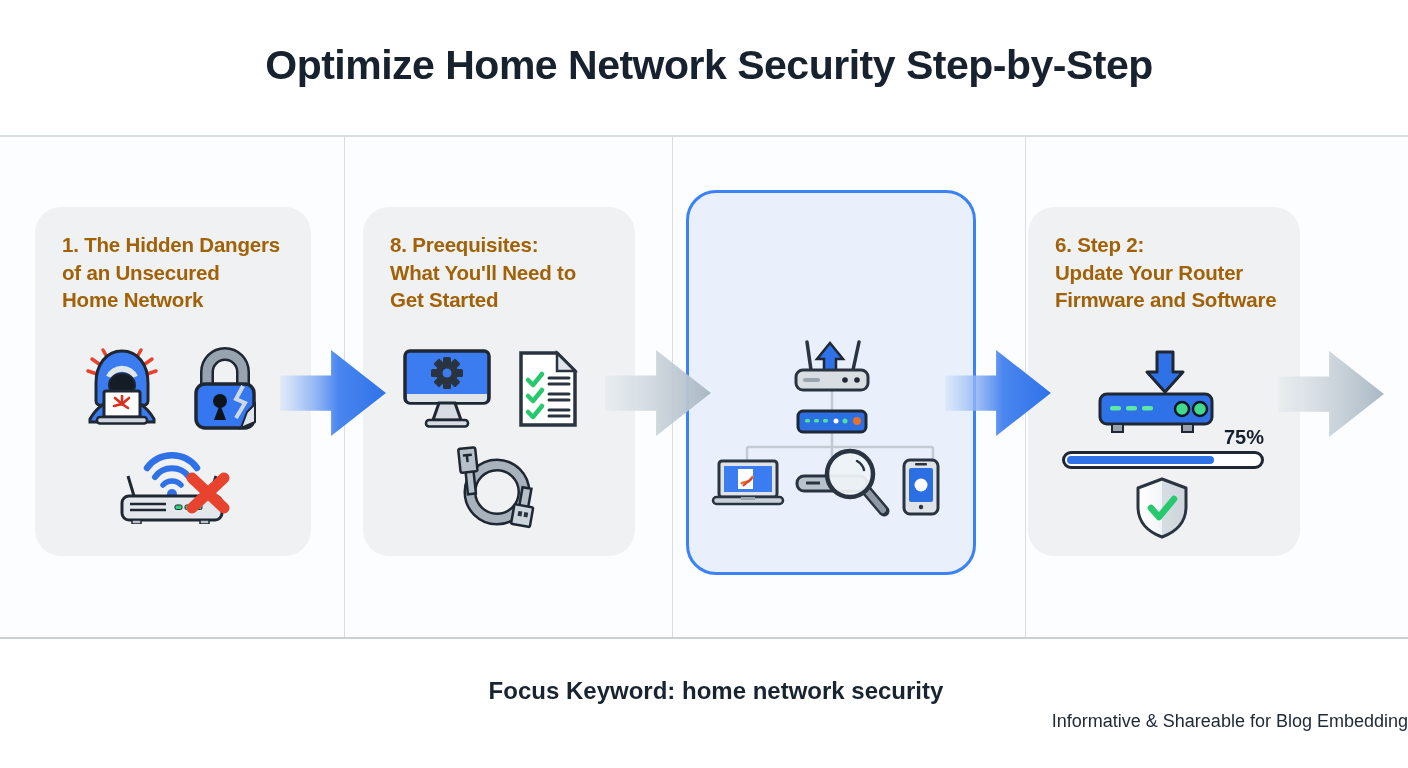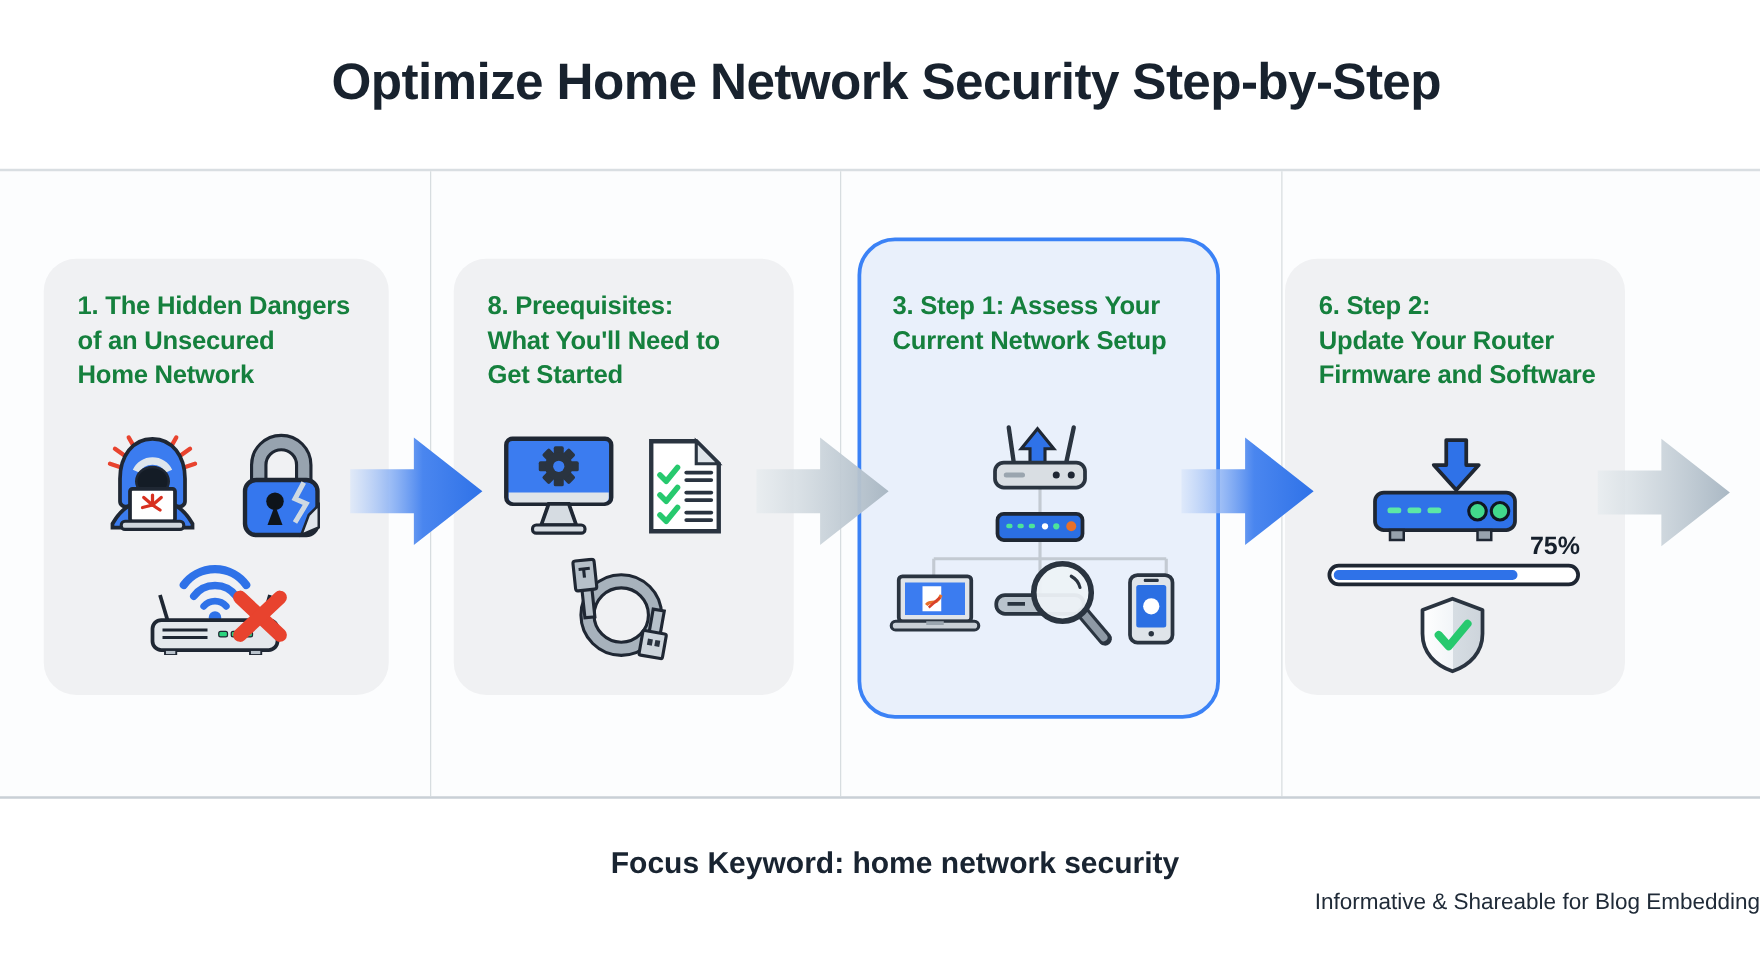--- a/index.html
+++ b/index.html
@@ -21,21 +21,21 @@
   .card {
     position:absolute; background:#f0f1f3; border-radius:26px;
   }
   .card-1 { left:35px;  top:207px; width:276px; height:349px; }
   .card-2 { left:363px; top:207px; width:272px; height:349px; }
   .card-3 { left:686px; top:190px; width:290px; height:385px;
             background:#e9f0fb; border:3px solid #3b82f6; border-radius:30px; }
   .card-4 { left:1028px; top:207px; width:272px; height:349px; }
   .card-title {
     position:absolute; left:27px; top:24px; right:14px;
-    font-size:20.5px; line-height:27.5px; font-weight:600; color:#15803d;
+    font-size:20.5px; line-height:27.5px; font-weight:600; color:#a16207;
     white-space:pre-line; letter-spacing:-0.2px;
   }
   .card-3 .card-title { left:25px; top:38px; }
 
   .abs { position:absolute; }
 
   .arrow { position:absolute; width:112px; height:94px; }
   .arrow-1 { left:279px;  top:346px; }
   .arrow-2 { left:604px;  top:346px; }
   .arrow-3 { left:944px;  top:346px; }
@@ -195,22 +195,20 @@
       <g transform="rotate(10 80 62)">
         <rect x="74" y="42" width="9" height="20" fill="#b6c0c9" stroke="#1f2733" stroke-width="2.5"></rect>
         <rect x="69" y="60" width="19" height="20" rx="1.5" fill="#cdd5dc" stroke="#1f2733" stroke-width="2.5"></rect>
         <rect x="74" y="66" width="4" height="5" fill="#2a3440"></rect>
           <rect x="80" y="66" width="4" height="5" fill="#2a3440"></rect>
       </g>
     </svg>
   </section>
 
   <section class="card card-3">
-    <div class="card-title">3. Step 1: Assess Your
-Current Network Setup</div>
 
     <svg class="abs" style="left:18px; top:142px;" width="266" height="185" viewBox="0 0 266 185">
       <g stroke="#c3cad2" stroke-width="2.5" fill="none">
         <path d="M125,55 V76"></path>
         <path d="M125,97 V112"></path>
         <path d="M40,112 H226"></path>
         <path d="M40,112 V127"></path>
         <path d="M226,112 V126"></path>
         <path d="M125,112 V140"></path>
       </g>

